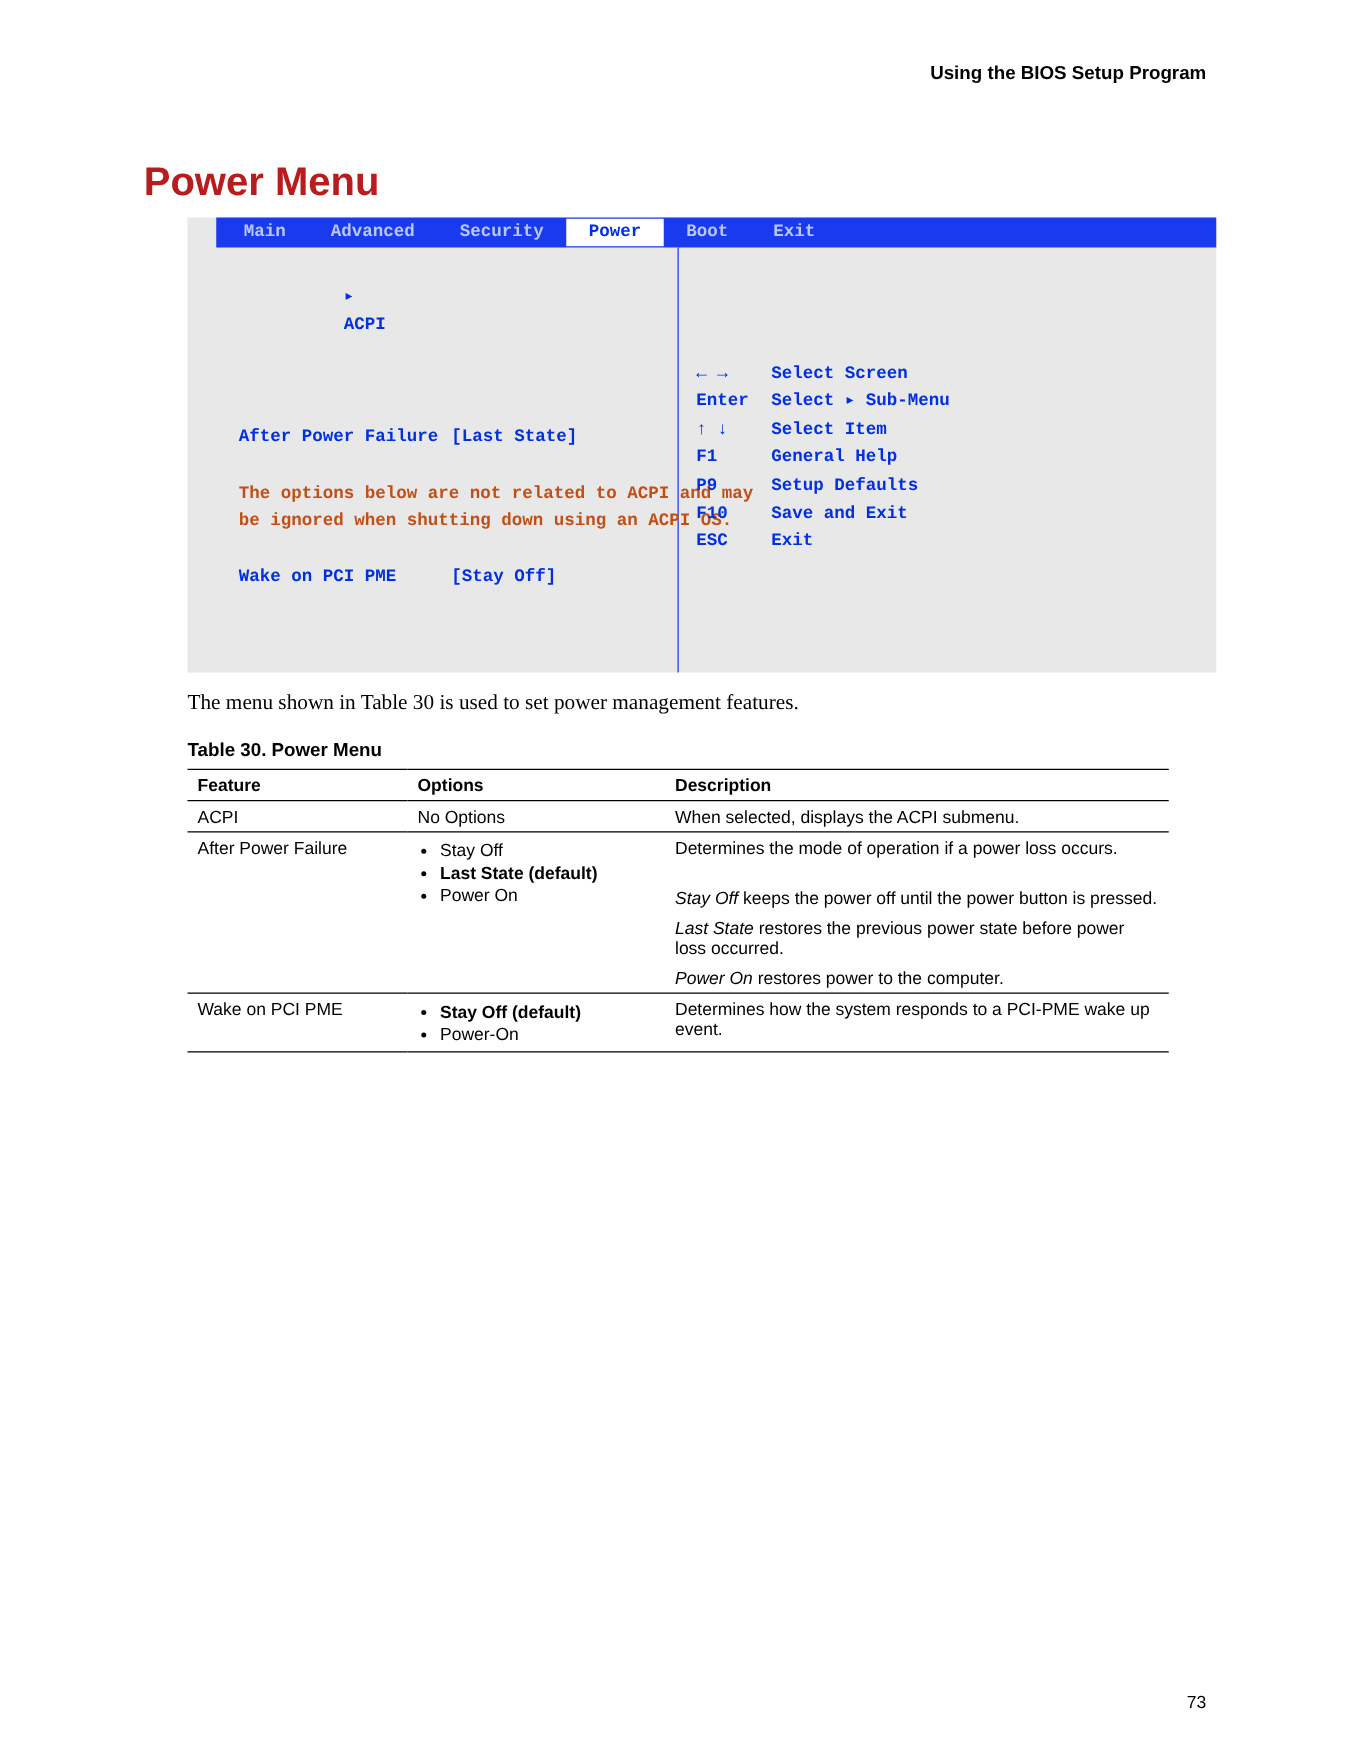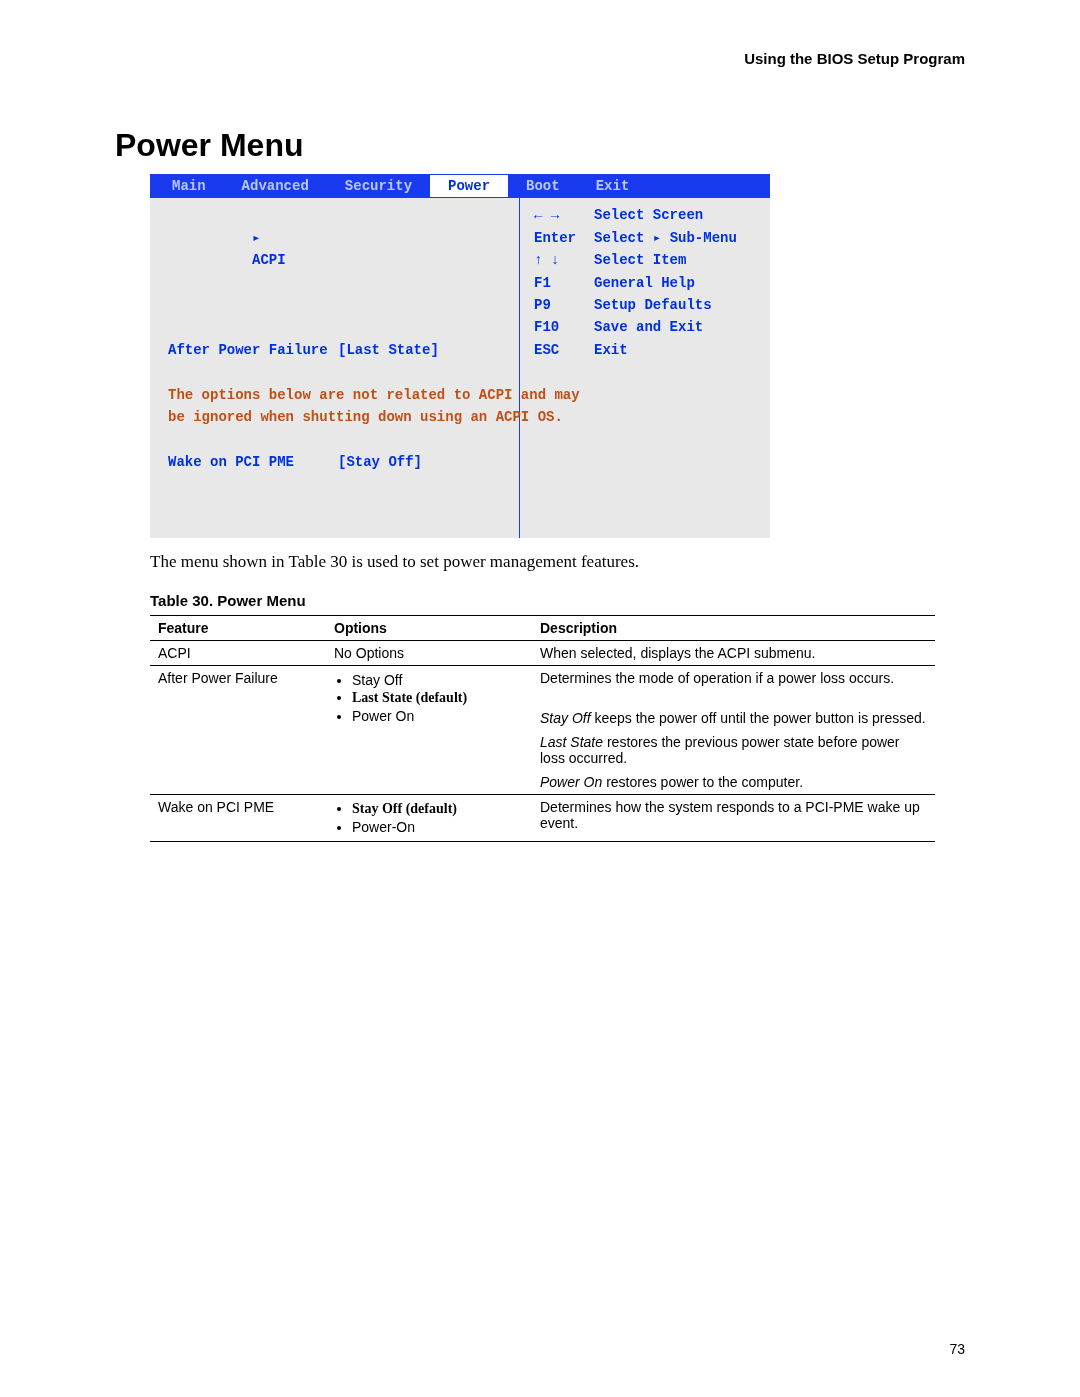--- a/index.html
+++ b/index.html
@@ -18,35 +18,36 @@
     position: relative;
     min-height: 1397px;
   }
   .header-right {
     text-align: right;
     font-weight: bold;
     font-size: 15px;
     margin-bottom: 60px;
   }
   h1.page-title {
-    color: #000000;
+    color: #b91c1c;
     font-size: 32px;
     font-weight: bold;
     margin: 0 0 10px 0;
   }
   
   .bios {
     background: #e8e8e8;
     font-family: "Courier New", monospace;
     font-size: 14px;
     font-weight: bold;
     color: #0030e0;
     line-height: 1.6;
     margin-left: 35px;
-    width: 620px;
+    width: 800px;
+    padding-left: 23px;
   }
   .bios-tabs {
     background: #1a3af0;
     color: #fff;
     font-family: "Courier New", monospace;
     font-weight: bold;
     padding: 1px 4px;
     display: flex;
   }
   .bios-tabs .tab {
@@ -66,21 +67,21 @@
     box-sizing: border-box;
     border-right: 1px solid #1a3af0;
     min-height: 340px;
   }
   .bios-right {
     flex: 1;
     padding: 6px 8px 10px 14px;
     box-sizing: border-box;
     display: flex;
     flex-direction: column;
-    justify-content: flex-start;
+    justify-content: center;
     min-height: 340px;
   }
   .bios-note {
     color: #c05018;
     font-weight: bold;
   }
   .bios-line {
     white-space: pre;
   }
   .help-row { white-space: nowrap; }
@@ -114,25 +115,25 @@
     padding: 4px 8px;
     vertical-align: top;
   }
   table.feature-table ul {
     margin: 0;
     padding-left: 18px;
   }
   table.feature-table li {
     margin: 2px 0;
   }
-  .bold { font-weight: bold; font-family: Liberation Serif, serif; }
+  .bold { font-weight: bold; }
   .italic { font-style: italic; }
   .page-number {
     position: absolute;
-    bottom: 40px;
+    bottom: 28px;
     right: 115px;
     font-size: 14px;
   }
 </style>
 </head>
 <body>
 
 <div class="page">
 
   <div class="header-right">Using the BIOS Setup Program</div>

